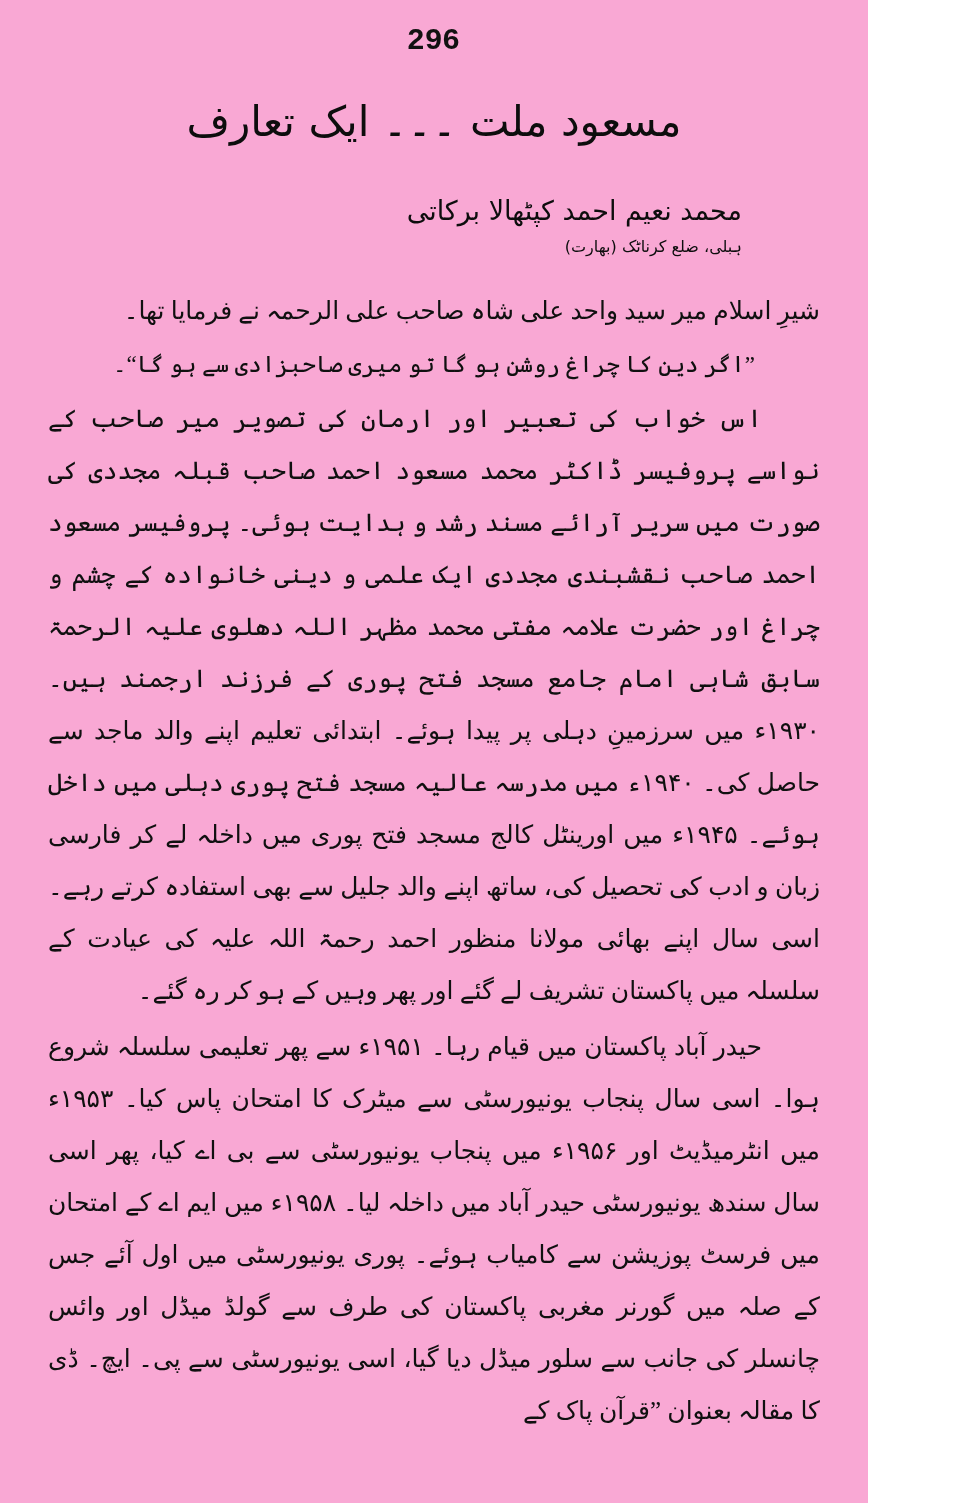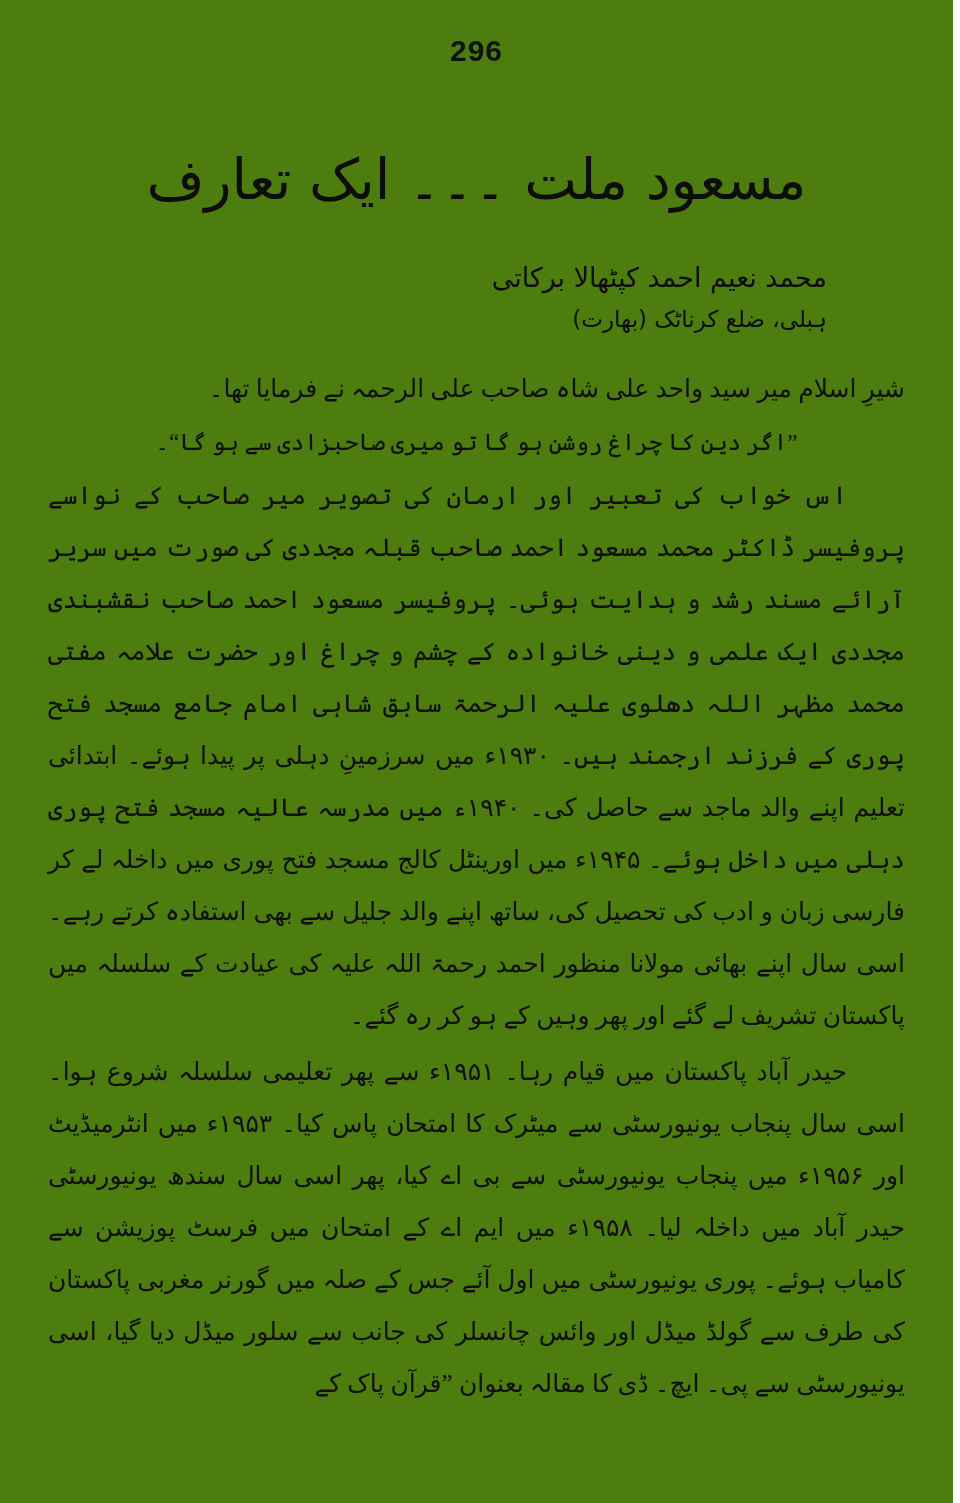--- a/index.html
+++ b/index.html
@@ -9,61 +9,61 @@
   }
   body {
     width: 960px;
     height: 1503px;
     font-family: "Liberation Serif", serif;
     color: #111111;
     position: relative;
     overflow: hidden;
   }
   .page {
-    width: 953px;
+    width: 868px;
     height: 1503px;
     position: relative;
     box-sizing: border-box;
-    padding: 12px 40px;
-    background: #4d7c0f;
+    padding: 0 40px;
+    background: #f9a8d4;
   }
   .page-number {
     text-align: center;
     font-family: "Liberation Sans", sans-serif;
     font-size: 30px;
     font-weight: bold;
     letter-spacing: 1px;
     padding-top: 22px;
     color: #111;
   }
   .doc-title {
     direction: rtl;
     text-align: center;
-    font-size: 56px;
+    font-size: 42px;
     font-weight: normal;
-    margin-top: 74px;
+    margin-top: 38px;
     line-height: 1.35;
     font-family: "DejaVu Sans", sans-serif;
     color: #0d0d0d;
     letter-spacing: 0.5px;
   }
   .author-block {
     direction: rtl;
     text-align: right;
     margin-top: 40px;
     padding-right: 86px;
     font-family: "DejaVu Sans", sans-serif;
     color: #0d0d0d;
   }
   .author-name {
     font-size: 27px;
     line-height: 1.5;
   }
   .author-place {
-    font-size: 23px;
+    font-size: 16px;
     line-height: 1.5;
     margin-top: 4px;
   }
   .body-text {
     direction: rtl;
     text-align: justify;
     text-align-last: right;
     font-family: Liberation Serif, serif;
     font-size: 25px;
     line-height: 2.08;

